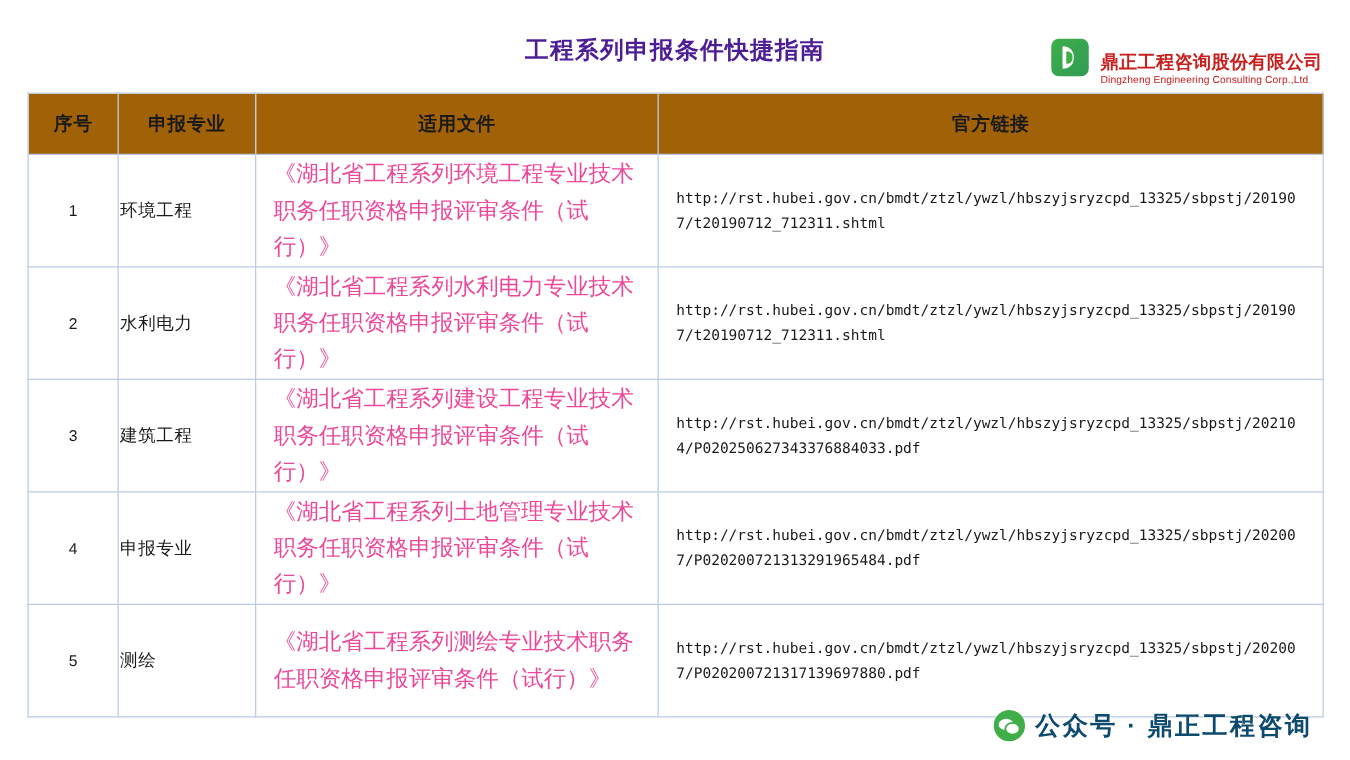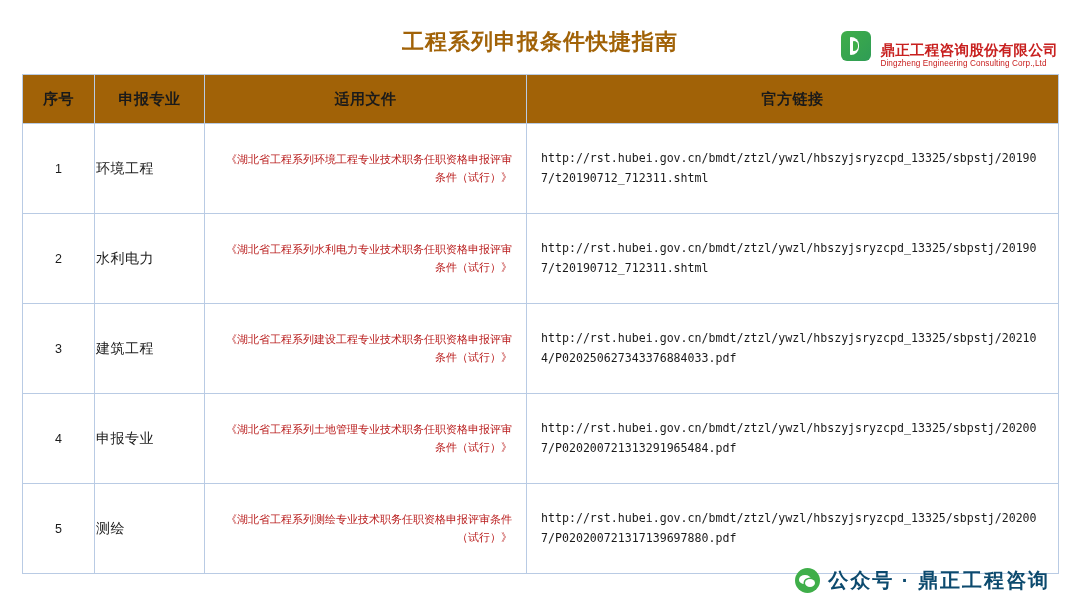--- a/index.html
+++ b/index.html
@@ -20,24 +20,24 @@
   .header {
     position: relative;
     height: 74px;
   }
   .page-title {
     position: absolute;
     left: 0;
     right: 0;
     top: 27px;
     text-align: center;
-    font-size: 22px;
+    font-size: 19px;
     font-weight: bold;
     letter-spacing: 1px;
-    color: #a16207;
+    color: #4c1d95;
   }
   .brand {
     position: absolute;
     right: 22px;
     top: 22px;
     display: flex;
     align-items: center;
     gap: 9px;
   }
   .brand-logo {
@@ -126,24 +126,24 @@
     font-size: 12.5px;
     color: #1a1a1a;
   }
   td.cell-major {
     font-size: 14px;
     color: #1a1a1a;
     letter-spacing: 0.5px;
   }
   td.cell-doc {
     padding: 0 14px;
-    font-size: 11px;
+    font-size: 18px;
     line-height: 1.62;
-    color: #b91c1c;
-    text-align: right;
+    color: #ec4899;
+    text-align: left;
   }
   td.cell-link {
     padding: 0 14px;
     font-family: "DejaVu Sans Mono", monospace;
     font-size: 11.6px;
     line-height: 1.72;
     color: #1a1a1a;
     word-break: break-all;
     text-align: left;
     margin-top: 36px;

